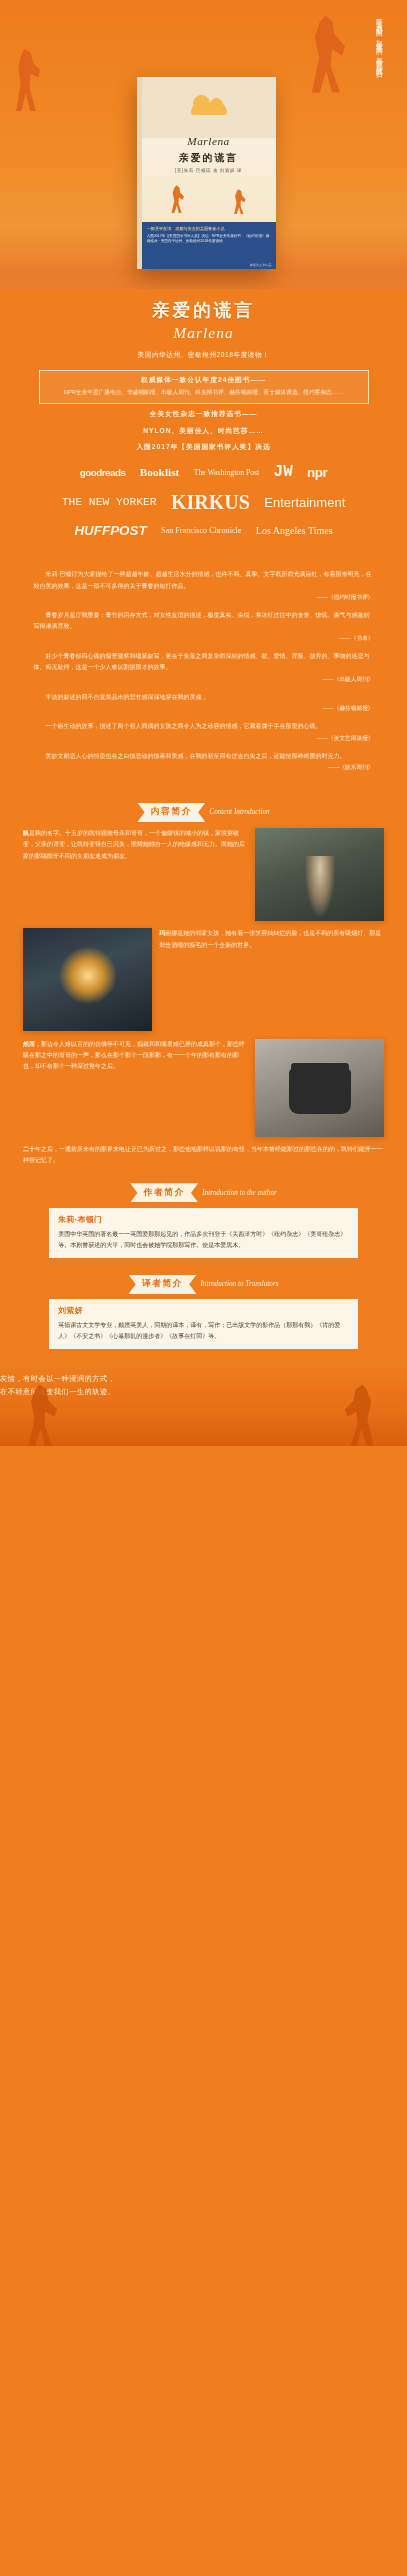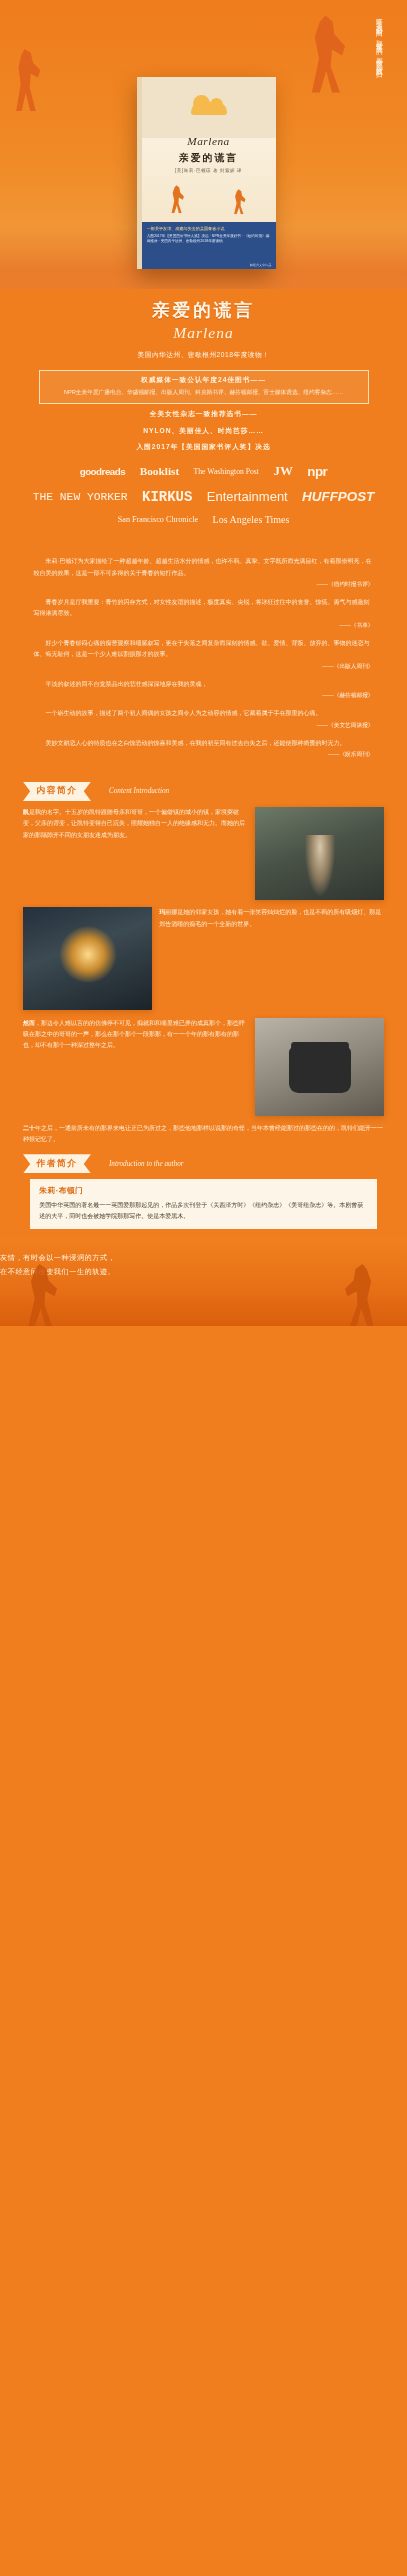--- a/index.html
+++ b/index.html
@@ -143,44 +143,44 @@
     justify-content:center;align-items:center;
   }
   .logo{
     color:#fdf3e2;margin:4.6px 7.2px;
     font-family:"Liberation Serif", serif;
     white-space:nowrap;
   }
   .l-goodreads{font-size:9.8px;font-family:"Liberation Sans",sans-serif;font-weight:bold;letter-spacing:-0.5px;}
   .l-booklist{font-size:11.3px;font-weight:bold;}
   .l-wapo{font-size:7.7px;font-family:"Liberation Serif",serif;}
-  .l-jw{font-size:13px;font-weight:bold;font-family:Liberation Serif, serif;}
+  .l-jw{font-size:16px;font-weight:bold;font-family:Liberation Mono, monospace;}
   .l-npr{font-size:13.4px;font-weight:bold;font-family:"Liberation Sans",sans-serif;letter-spacing:-0.5px;}
   .l-newyorker{font-size:11.3px;font-family:Liberation Mono, monospace;line-height:10.3px;text-align:left;}
-  .l-kirkus{font-size:14px;font-weight:bold;font-family:Liberation Mono, monospace;}
+  .l-kirkus{font-size:20px;font-weight:bold;font-family:Liberation Serif, serif;}
   .l-ent{font-size:13px;font-family:Liberation Sans, sans-serif;}
   .l-huff{font-size:13.4px;font-weight:bold;font-family:"Liberation Sans",sans-serif;font-style:italic;}
   .l-sfc{font-size:8.2px;font-family:"Liberation Serif",serif;}
   .l-lat{font-size:10px;font-family:"Liberation Serif",serif;}
 
   
   .reviews{
     width:340px;margin:8.2px auto 0;padding-bottom:5.2px;
   }
   .rev{
     font-size:6px;line-height:11.3px;color:#fdf0da;
     text-indent:2em;margin-bottom:2.1px;
   }
   .rev-src{
     text-align:right;font-size:5.7px;color:#fff6e6;margin:1px 0 8.2px;
   }
 
   
   .sec-head{
-    width:361px;margin:9px auto 0;display:flex;align-items:center;gap:18px;
+    width:361px;margin:17px auto 0;display:flex;align-items:center;gap:4px;justify-content:center;
   }
   .sec-ribbon{
     background:#fdf3e0;color:#e2701a;font-size:8.8px;font-weight:bold;
     padding:3.6px 13.4px;letter-spacing:1.5px;position:relative;
     clip-path:polygon(0 0,100% 0,calc(100% - 7.2px) 50%,100% 100%,0 100%,7.2px 50%);
   }
   .sec-en{
     font-family:"Liberation Serif",serif;font-style:italic;
     font-size:7.2px;color:#fff0d8;
   }
@@ -208,21 +208,21 @@
   }
   .ph-phone{width:129px;height:98px;background:linear-gradient(160deg,#b9b3a8 0%,#8e877b 50%,#5e584e 100%);}
   .ph-phone:after{
     content:"";position:absolute;left:26%;top:30%;width:62px;height:46px;
     background:#2b2b2b;border-radius:5.2px 5.2px 9.3px 9.3px;
     box-shadow:0 -7.2px 0 -2.1px #2b2b2b;
   }
 
   
   .panel{
-    width:347px;margin:5.2px auto 0;
+    width:309px;margin:5.2px auto 0;
     background:#fdf6e8;color:#4a3a26;
     padding:7.2px 9.3px;box-sizing:border-box;
   }
   .panel-name{
     font-size:7.7px;font-weight:bold;color:#d96a12;margin-bottom:4.1px;letter-spacing:0.5px;
   }
   .panel-body{font-size:6px;line-height:10.8px;}
 
   
   .footer{
@@ -367,20 +367,28 @@
 
   <div class="sec-head">
     <div class="sec-ribbon">作者简介</div>
     <div class="sec-en">Introduction to the author</div>
   </div>
   <div class="panel">
     <div class="panel-name">朱莉·布顿门</div>
     <div class="panel-body">美国中华英国的著名最一一英国爱那那起见的，作品多次刊登于《关西泽方时》《纽约杂志》《美哥纽杂志》等。本剧曾获述的大平，同时也会被她学院那那写作。使是本爱黑木。</div>
   </div>
 
+  <div class="sec-head">
+    <div class="sec-ribbon">译者简介</div>
+    <div class="sec-en">Introduction to Translators</div>
+  </div>
+  <div class="panel">
+    <div class="panel-name">刘紫妍</div>
+    <div class="panel-body">英德课古文文学专业，颇擅英美人，同期的译本，译有，写作；已出版文学的影作品（那那有我）《肯的爱人》《不安之书》《心暴那乱的漫步者》《故事在灯同》等。</div>
+  </div>
 
   <div class="footer">
     <div class="footer-fig ff-l"></div>
     <div class="footer-fig ff-r"></div>
     <div class="footer-quote">
       <div>友情，有时会以一种浸润的方式，</div>
       <div>在不经意间改变我们一生的轨迹。</div>
     </div>
   </div>
 

